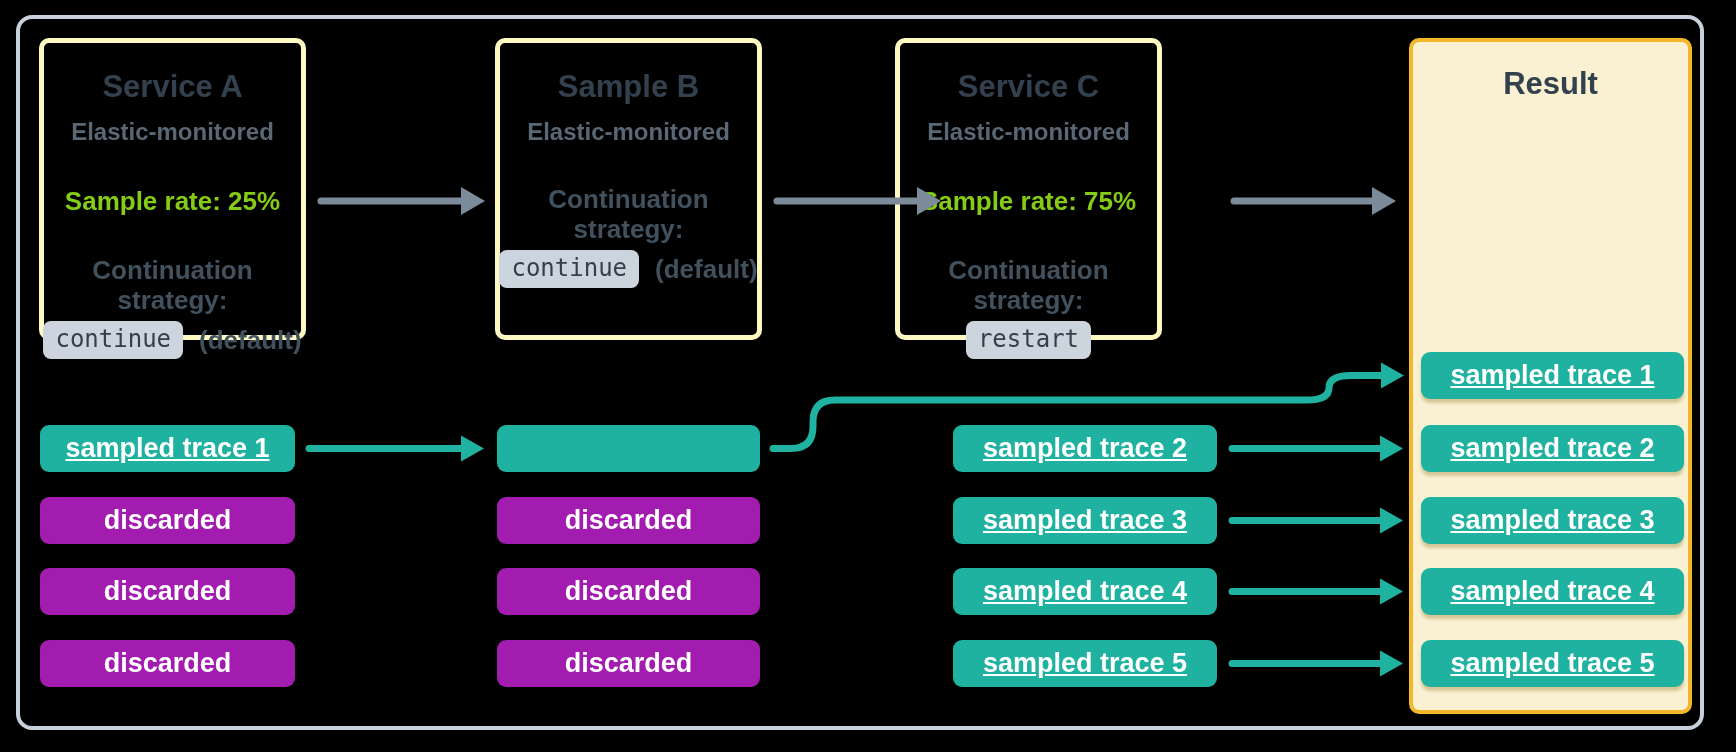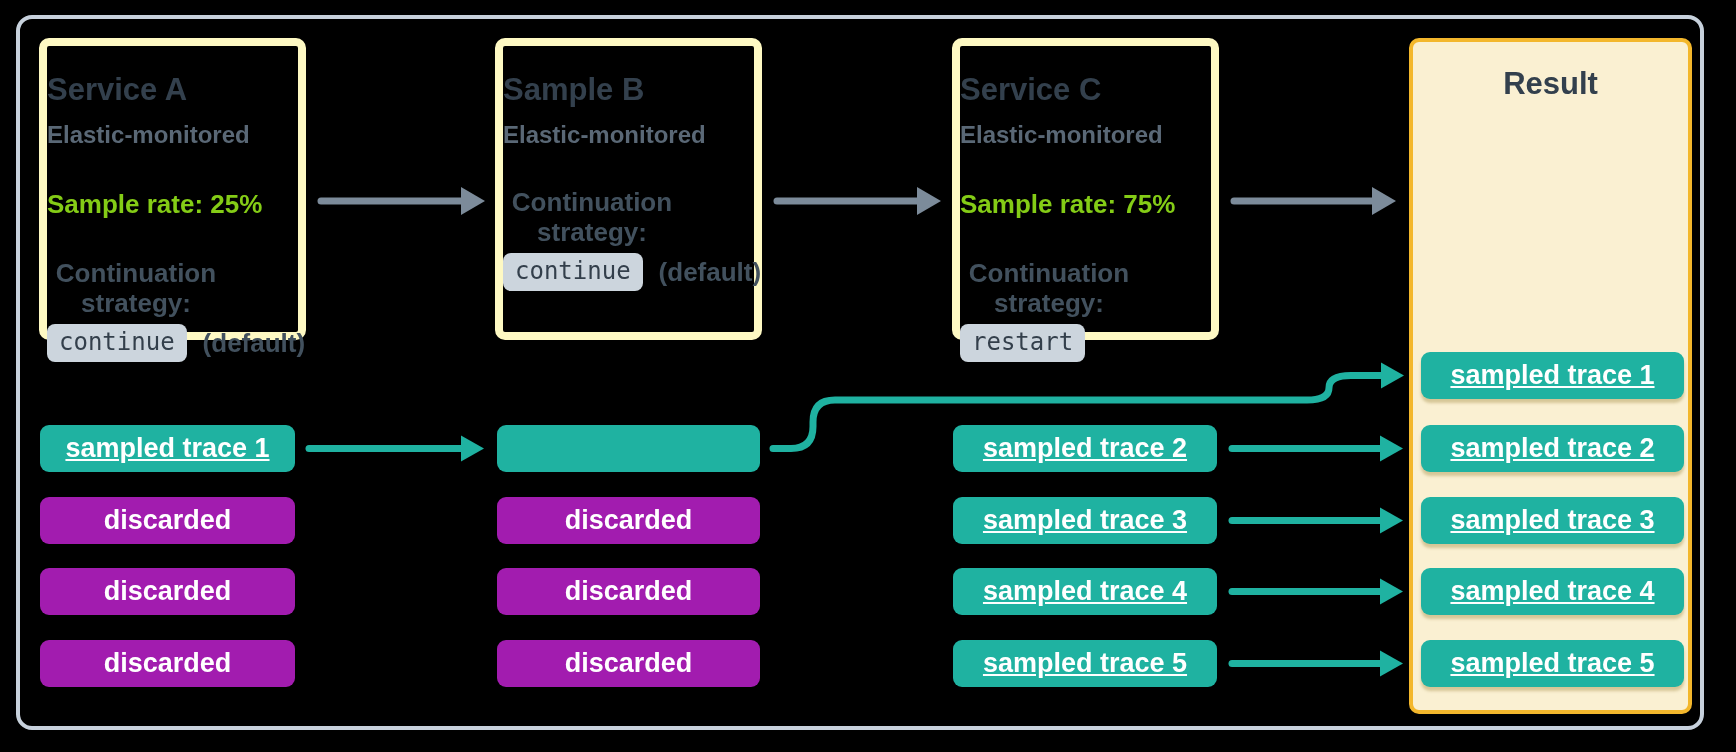--- a/index.html
+++ b/index.html
@@ -7,24 +7,24 @@
     position:relative;width:1736px;height:752px;background:#000;overflow:hidden;
     font-family:"Liberation Sans",sans-serif;
   }
   .frame{
     position:absolute;left:16px;top:15px;width:1688px;height:715px;
     border:4px solid #c7d1dc;border-radius:16px;box-sizing:border-box;
   }
   
   .svc{
     position:absolute;top:38px;width:267px;height:302px;box-sizing:border-box;
-    border:8px solid #fef9c3;border-radius:10px;
-    display:flex;flex-direction:column;align-items:flex-start;text-align:center;
+    border:5px solid #fef9c3;border-radius:10px;
+    display:flex;flex-direction:column;align-items:center;text-align:center;
   }
-  .svc-a{left:39px;} .svc-b{left:495px;} .svc-c{left:952px;}
+  .svc-a{left:39px;} .svc-b{left:495px;} .svc-c{left:895px;}
   .svc-title{margin-top:26px;font-size:31px;font-weight:700;color:#33404d;}
   .svc-mon{margin-top:13px;font-size:24px;font-weight:700;color:#5a6876;}
   .svc-sample{margin-top:40px;font-size:26px;font-weight:700;color:#84cc16;}
   .svc-cont{margin-top:38px;font-size:26px;font-weight:700;color:#42515e;line-height:1.16;max-width:178px;}
   .chip-row{margin-top:6px;display:flex;align-items:center;gap:16px;}
   .code-chip{
     background:#ccd5dd;color:#333f4b;border-radius:8px;
     font-family:"DejaVu Sans Mono",monospace;font-size:24px;padding:4px 12px 6px;
   }
   .chip-suffix{font-size:26px;font-weight:700;color:#42515e;}

